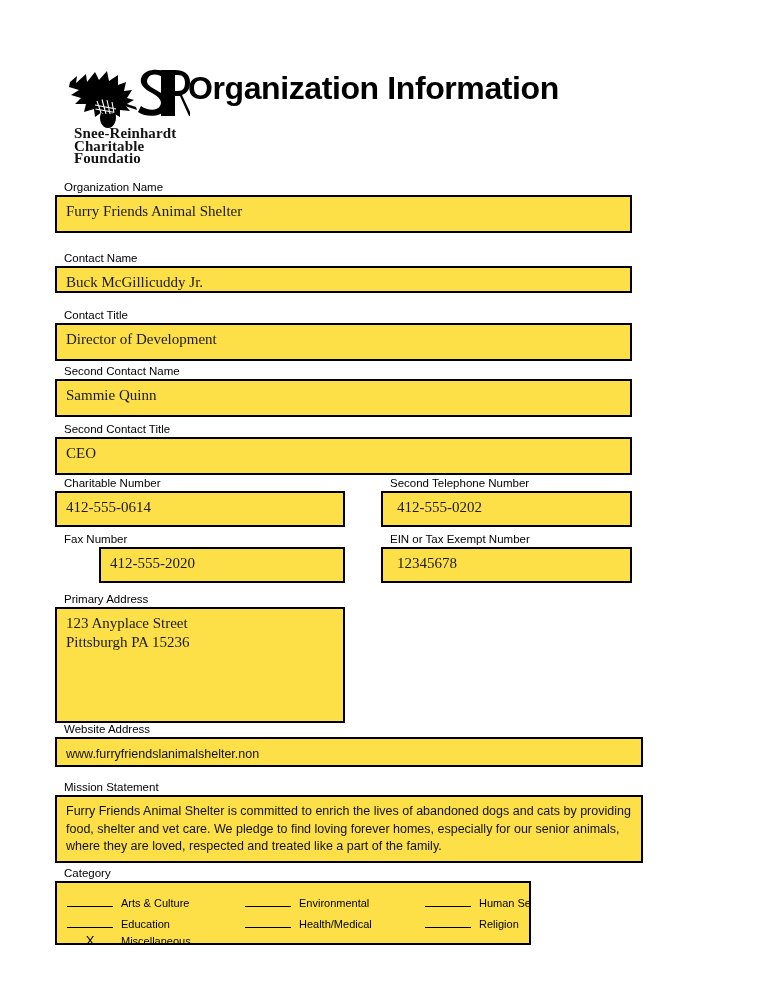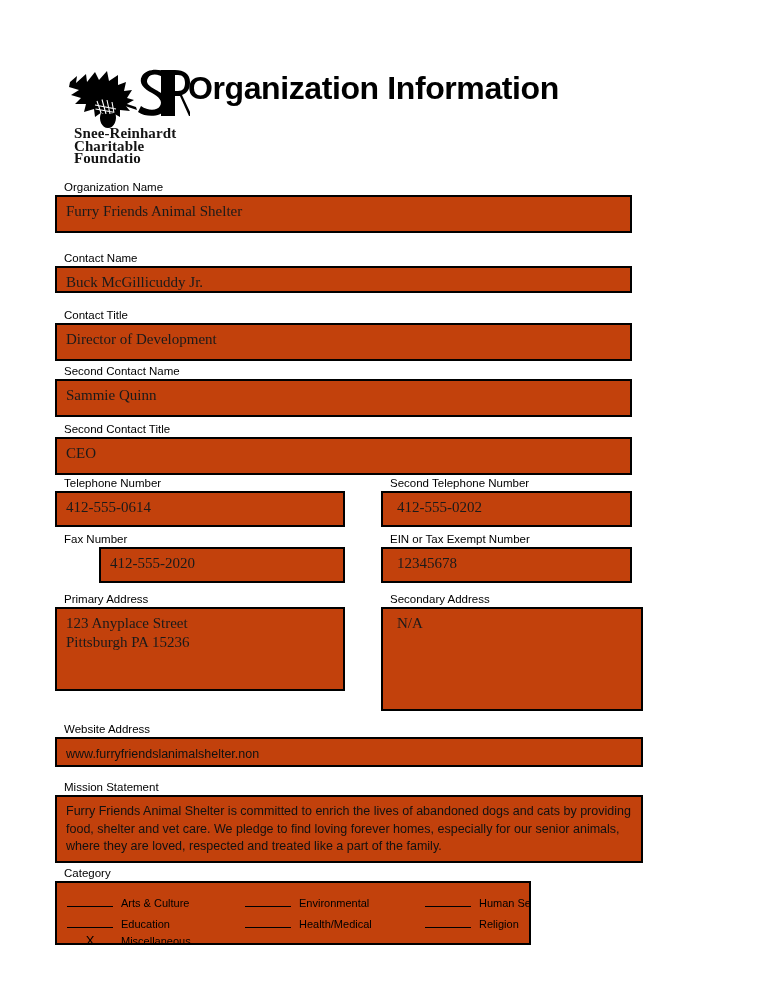--- a/index.html
+++ b/index.html
@@ -76,21 +76,21 @@
     font-family: "Liberation Sans", sans-serif;
     font-size: 11.5px;
     line-height: 14px;
     color: #000;
     padding-left: 9px;
     margin-bottom: 1px;
     white-space: nowrap;
   }
   .field-box {
     border: 2px solid #000;
-    background: #c2410c;
+    background: #fde047;
     box-sizing: border-box;
     overflow: hidden;
   }
   .field-value {
     font-family: "Liberation Serif", serif;
     font-size: 15px;
     line-height: 19px;
     color: #1a1a1a;
     padding: 5px 0 0 9px;
     white-space: pre-line;
@@ -220,21 +220,21 @@
   </div>
 
   <div class="field" style="left:55px; top:422px; width:577px;">
     <div class="field-label">Second Contact Title</div>
     <div class="field-box" style="height:38px;">
       <div class="field-value">CEO</div>
     </div>
   </div>
 
   <div class="field" style="left:55px; top:476px; width:290px;">
-    <div class="field-label">Telephone Number</div>
+    <div class="field-label">Charitable Number</div>
     <div class="field-box" style="height:36px;">
       <div class="field-value">412-555-0614</div>
     </div>
   </div>
 
   <div class="field" style="left:381px; top:476px; width:251px;">
     <div class="field-label">Second Telephone Number</div>
     <div class="field-box" style="height:36px;">
       <div class="field-value indent">412-555-0202</div>
     </div>
@@ -249,32 +249,26 @@
 
   <div class="field" style="left:381px; top:532px; width:251px;">
     <div class="field-label">EIN or Tax Exempt Number</div>
     <div class="field-box" style="height:36px;">
       <div class="field-value indent">12345678</div>
     </div>
   </div>
 
   <div class="field" style="left:55px; top:592px; width:290px;">
     <div class="field-label">Primary Address</div>
-    <div class="field-box" style="height:84px;">
+    <div class="field-box" style="height:116px;">
       <div class="field-value">123 Anyplace Street
 Pittsburgh PA 15236</div>
     </div>
   </div>
 
-  <div class="field" style="left:381px; top:592px; width:262px;">
-    <div class="field-label">Secondary Address</div>
-    <div class="field-box" style="height:104px;">
-      <div class="field-value indent">N/A</div>
-    </div>
-  </div>
 
   <div class="field" style="left:55px; top:722px; width:588px;">
     <div class="field-label">Website Address</div>
     <div class="field-box" style="height:30px;">
       <div class="field-value sans" style="padding-top:7px;">www.furryfriendslanimalshelter.non</div>
     </div>
   </div>
 
   <div class="field" style="left:55px; top:780px; width:588px;">
     <div class="field-label">Mission Statement</div>

